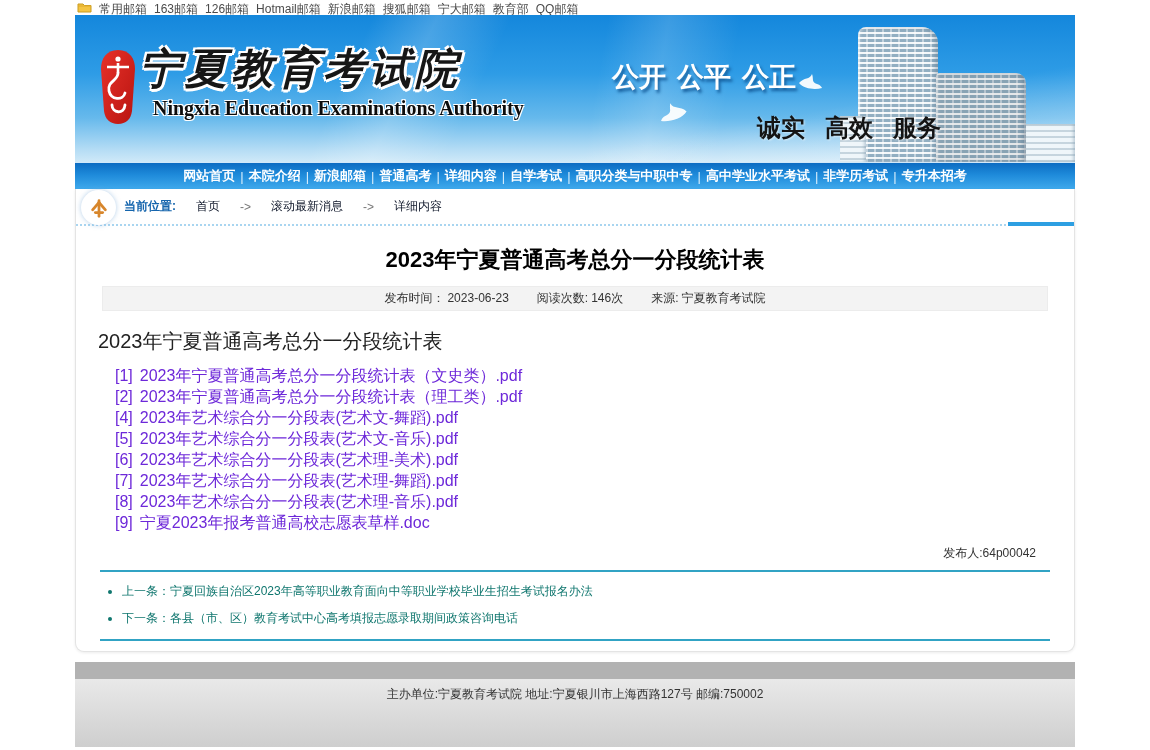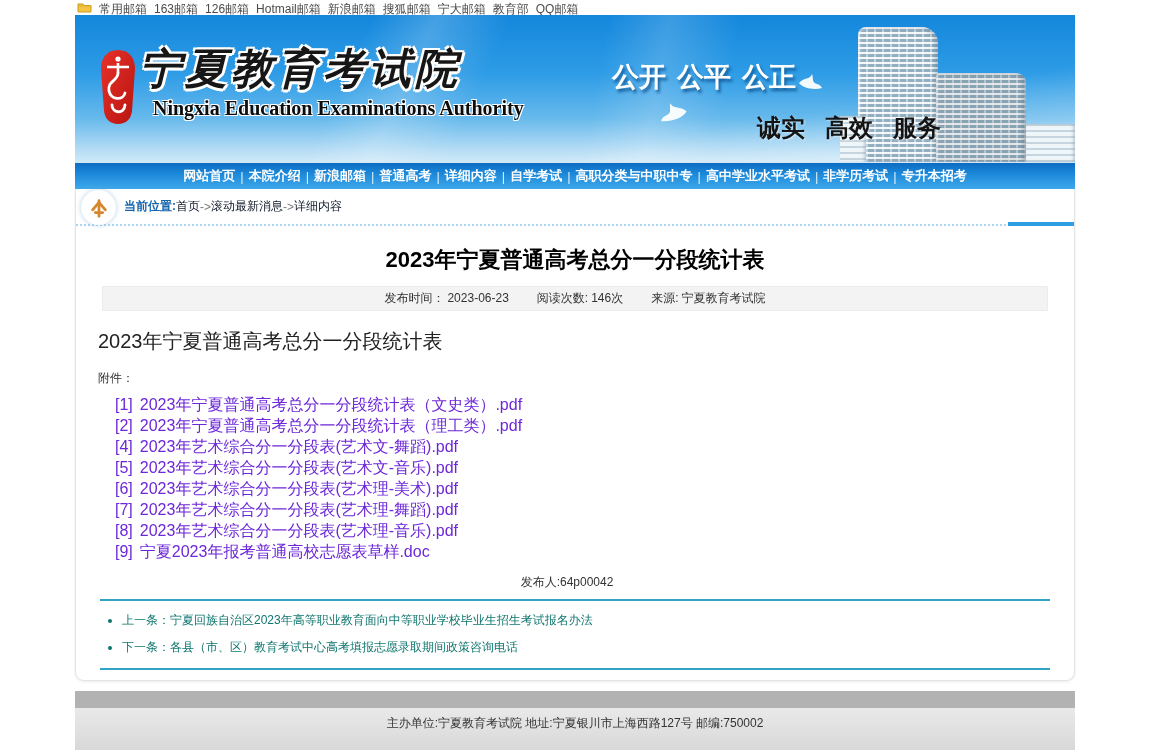--- a/index.html
+++ b/index.html
@@ -94,21 +94,21 @@
   
   .content-box {
     position:relative; background:#fff;
     border:1px solid #e4e4e4; border-top:none;
     border-radius:0 0 9px 9px;
     box-shadow:0 1px 3px rgba(0,0,0,.08);
     padding-bottom:4px;
   }
   .breadcrumb {
     position:relative; height:37px;
-    display:flex; align-items:center; gap:0;
+    display:flex; align-items:center; gap:20px;
     padding-left:48px; font-size:12px;
     border-bottom:2px dotted #a9d5f0;
   }
   .crumb-icon {
     position:absolute; left:5px; top:1px; width:35px; height:35px;
     border-radius:50%; background:#fff;
     box-shadow:0 0 5px rgba(120,170,215,.55);
     display:flex; align-items:center; justify-content:center;
   }
   .crumb-label { color:#1565ad; font-weight:bold; }
@@ -121,21 +121,21 @@
   .a-meta {
     background:#f3f3f3; border:1px solid #ececec;
     display:flex; justify-content:center; gap:28px;
     font-size:12px; color:#333; padding:3px 8px; margin:0 4px;
   }
   .a-meta b { font-weight:normal; margin-right:3px; }
   .a-sub { font-size:20px; font-weight:normal; color:#222; margin:17px 0 15px; }
   .att-label { font-size:12px; color:#333; margin:6px 0 12px; }
   .att { font-size:16px; color:#6d28d9; margin:0 0 9px 17px; line-height:12px; cursor:pointer; }
   .att .idx { margin-right:7px; }
-  .publisher { text-align:center; font-size:12px; color:#333; margin:16px 16px 8px 0; }
+  .publisher { text-align:right; font-size:12px; color:#333; margin:16px 16px 8px 0; }
   .divider { border:none; border-top:2px solid #31a3c4; margin:6px 2px; }
   ul.pn { margin:11px 0 12px 8px; padding-left:16px; font-size:12px; color:#0f766e; }
   ul.pn li { margin-bottom:10px; }
   ul.pn .pn-link { cursor:pointer; }
 
   
   .footer-dark { height:17px; background:#b2b2b2; margin-top:10px; }
   .footer {
     height:68px; background:linear-gradient(180deg,#e9e9e9,#cecece);
     text-align:center; font-size:12px; color:#333; padding-top:6px;
@@ -267,21 +267,20 @@
         <span>
           <b>阅读次数:</b><span>146次</span>
         </span>
         <span>
           <b>来源:</b><span>宁夏教育考试院</span>
         </span>
       </div>
 
       <h2 class="a-sub">2023年宁夏普通高考总分一分段统计表</h2>
 
-      <div class="att-label">附件：</div>
 
       <div class="att"><span class="idx">[1]</span><span>2023年宁夏普通高考总分一分段统计表（文史类）.pdf</span></div>
       <div class="att"><span class="idx">[2]</span><span>2023年宁夏普通高考总分一分段统计表（理工类）.pdf</span></div>
       <div class="att"><span class="idx">[4]</span><span>2023年艺术综合分一分段表(艺术文-舞蹈).pdf</span></div>
       <div class="att"><span class="idx">[5]</span><span>2023年艺术综合分一分段表(艺术文-音乐).pdf</span></div>
       <div class="att"><span class="idx">[6]</span><span>2023年艺术综合分一分段表(艺术理-美术).pdf</span></div>
       <div class="att"><span class="idx">[7]</span><span>2023年艺术综合分一分段表(艺术理-舞蹈).pdf</span></div>
       <div class="att"><span class="idx">[8]</span><span>2023年艺术综合分一分段表(艺术理-音乐).pdf</span></div>
       <div class="att"><span class="idx">[9]</span><span>宁夏2023年报考普通高校志愿表草样.doc</span></div>
 

